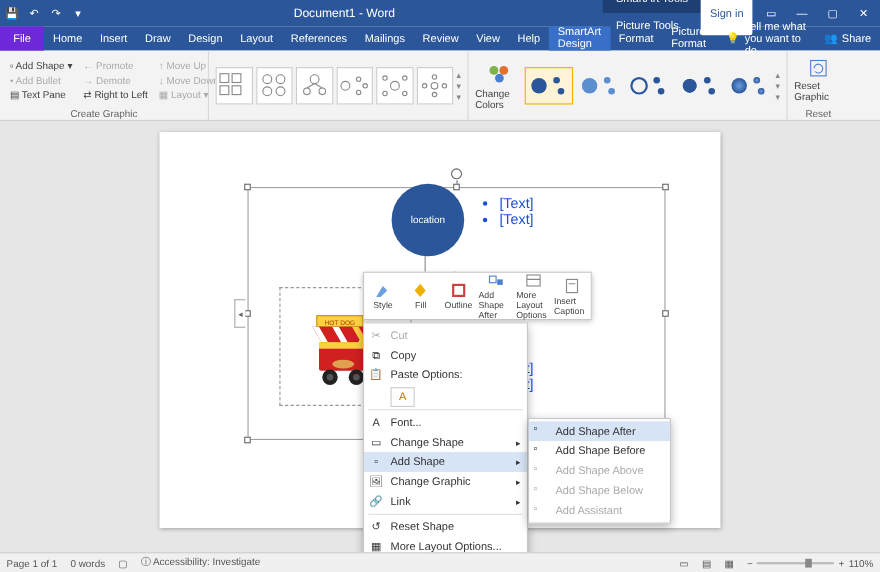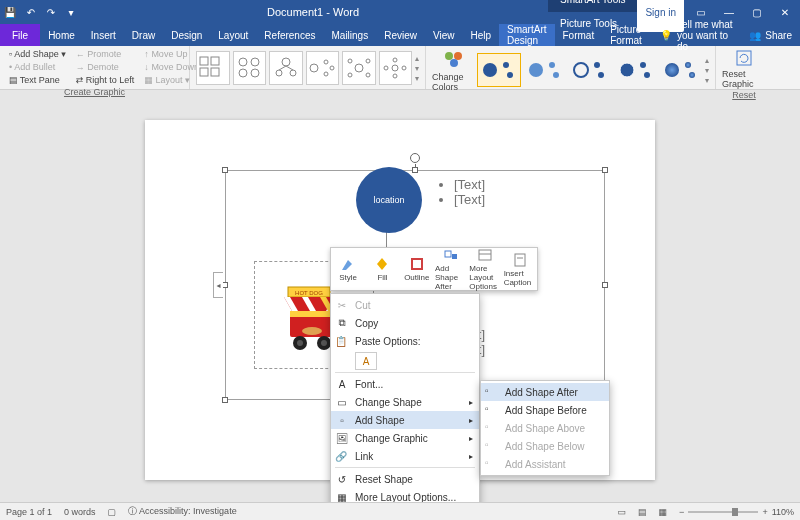--- a/index.html
+++ b/index.html
@@ -20,24 +20,24 @@
 
 .menubar { height: 22px; background: #2b579a; color: #fff; display: flex; align-items: stretch; }
 .menubar .tab { padding: 0 8px; font-size: 10px; display: flex; align-items: center; }
 .menubar .tab.file { background: #6d28d9; padding: 0 12px; }
 .menubar .tab.active { background: #3a6fc7; }
 .menubar .spacer { flex: 1; }
 .menubar .tellme { display: flex; align-items: center; gap: 4px; font-size: 10px; padding: 0 8px; }
 .menubar .share { padding: 0 8px; font-size: 10px; display: flex; align-items: center; gap: 3px; }
 
 
-.ribbon { height: 44px; background: #f3f3f3; border-bottom: 1px solid #d0d0d0; display: flex; }
+.ribbon { height: 64px; background: #f3f3f3; border-bottom: 1px solid #d0d0d0; display: flex; }
 .ribgroup { border-right: 1px solid #d8d8d8; padding: 2px 6px 1px; display: flex; flex-direction: column; justify-content: space-between; }
 .ribgroup .body { display: flex; gap: 4px; align-items: center; flex: 1; }
-.ribgroup .label { text-align: center; font-size: 9px; color: #666; padding-top: 1px; text-decoration: underline; }
+.ribgroup .label { text-align: center; font-size: 9px; color: #666; padding-top: 1px; }
 .smallbtn { font-size: 9px; color: #444; padding: 1px 3px; white-space: nowrap; }
 .smallbtn.dis { color: #aaa; }
 .col { display: flex; flex-direction: column; gap: 1px; }
 .layout-item { width: 34px; height: 34px; border: 1px solid #ccc; background: #fff; display: inline-flex; align-items: center; justify-content: center; }
 .layout-item svg { width: 28px; height: 24px; }
 .colorsbtn { width: 44px; display: flex; flex-direction: column; align-items: center; font-size: 9px; color: #444; gap: 2px; }
 .style-item { width: 44px; height: 34px; border: 1px solid transparent; display: inline-flex; align-items: center; justify-content: center; }
 .style-item.sel { border-color: #f0b000; background: #fff3d6; }
 .style-item svg { width: 38px; height: 26px; }
 .resetbtn { width: 46px; display: flex; flex-direction: column; align-items: center; font-size: 9px; color: #444; gap: 1px; }
@@ -54,21 +54,21 @@
 .h-tm { top: -4px; left: 50%; margin-left: -3px; } .h-bm { bottom: -4px; left: 50%; margin-left: -3px; }
 .h-ml { top: 50%; left: -4px; margin-top: -3px; } .h-mr { top: 50%; right: -4px; margin-top: -3px; }
 .rot { position: absolute; top: -18px; left: 50%; width: 10px; height: 10px; margin-left: -5px; border: 1px solid #666; border-radius: 50%; background: #fff; }
 .rot::after { content: ''; position: absolute; top: 10px; left: 4px; width: 1px; height: 5px; background: #666; }
 
 
 .bubble { position: absolute; border-radius: 50%; background: #2b579a; color: #fff; display: flex; align-items: center; justify-content: center; font-size: 9px; }
 .bubble.main { width: 66px; height: 66px; left: 130px; top: -4px; }
 .bubble.sec { width: 44px; height: 44px; left: 166px; top: 76px; }
 .bline { position: absolute; background: #888; }
-.bullets { position: absolute; left: 216px; font-size: 13px; color: #737373; }
+.bullets { position: absolute; left: 216px; font-size: 13px; color: #1d4ed8; }
 .bullets li { list-style: disc; margin-left: 12px; }
 .dashbox { position: absolute; left: 28px; top: 90px; width: 120px; height: 108px; border: 1px dashed #999; }
 .cart { position: absolute; left: 44px; top: 100px; width: 88px; }
 .expand-tab { position: absolute; left: -13px; top: 50%; width: 10px; height: 26px; margin-top: -13px; background: #fff; border: 1px solid #aaa; border-right: none; display: flex; align-items: center; justify-content: center; font-size: 8px; color: #666; }
 
 
 .minitb { position: absolute; left: 330px; top: 247px; width: 208px; height: 44px; background: #fff; border: 1px solid #c8c8c8; box-shadow: 0 2px 5px rgba(0,0,0,0.25); display: flex; align-items: center; }
 .minitb .mitem { flex: 1; display: flex; flex-direction: column; align-items: center; font-size: 8px; color: #444; gap: 1px; padding: 2px 1px; }
 .minitb .mitem .micon { width: 16px; height: 16px; }
 

